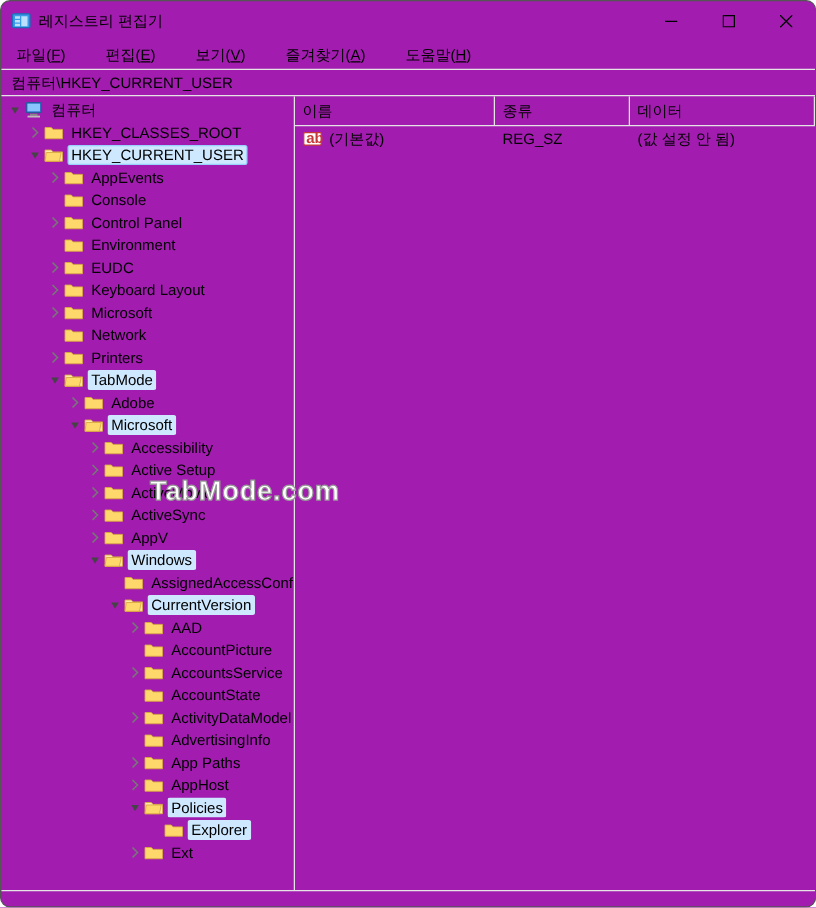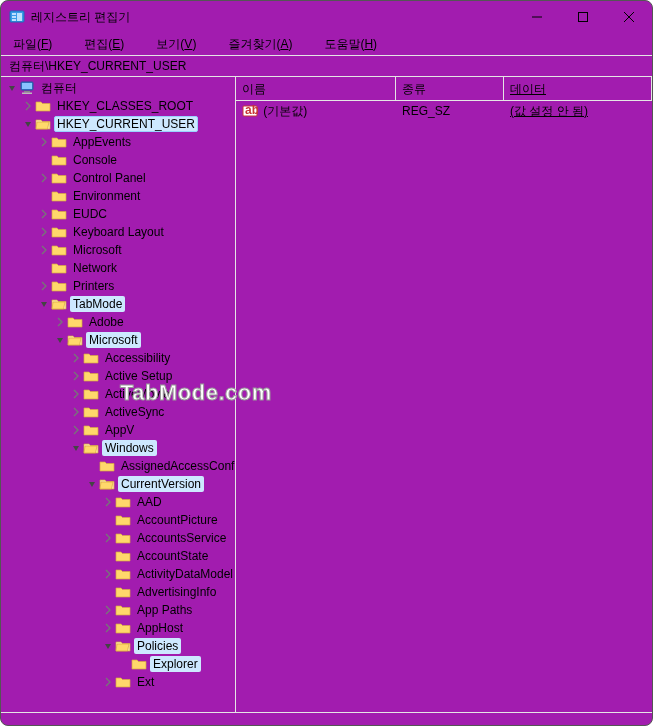--- a/index.html
+++ b/index.html
@@ -16,21 +16,21 @@
 .menubar .mitem .ul { text-decoration: underline; }
 .addrbar { height: 22px; border-top: 1px solid #e5e5e5; border-bottom: 1px solid #e5e5e5; padding: 2px 8px; display: flex; align-items: center; }
 .content { flex: 1; display: flex; overflow: hidden; border-bottom: 1px solid #e5e5e5; }
 .treepane { width: 235px; border-right: 1px solid #e5e5e5; overflow: hidden; position: relative; }
 .treepane .scroll { position: absolute; inset: 0; overflow-y: auto; overflow-x: hidden; padding: 2px 0 2px 4px; }
 .listpane { flex: 1; display: flex; flex-direction: column; }
 .listheader { display: flex; height: 24px; border-bottom: 1px solid #e5e5e5; }
 .listheader .col { padding: 4px 6px; border-right: 1px solid #e5e5e5; }
 .col-name { width: 160px; }
 .col-type { width: 108px; }
-.col-data { flex: 1; text-decoration: underline; }
+.col-data { flex: 1; }
 .listbody { flex: 1; }
 .listrow { display: flex; height: 20px; align-items: center; }
 .listrow .cell { padding: 0 6px; }
 .valicon { width: 16px; height: 16px; margin-right: 2px; display: inline-flex; vertical-align: middle; }
 .statusbar { height: 12px; }
 
 .tree, .tree ul { list-style: none; }
 .tree ul { padding-left: 16px; }
 .tree li { white-space: nowrap; }
 .node { display: flex; align-items: center; height: 18px; cursor: pointer; }

